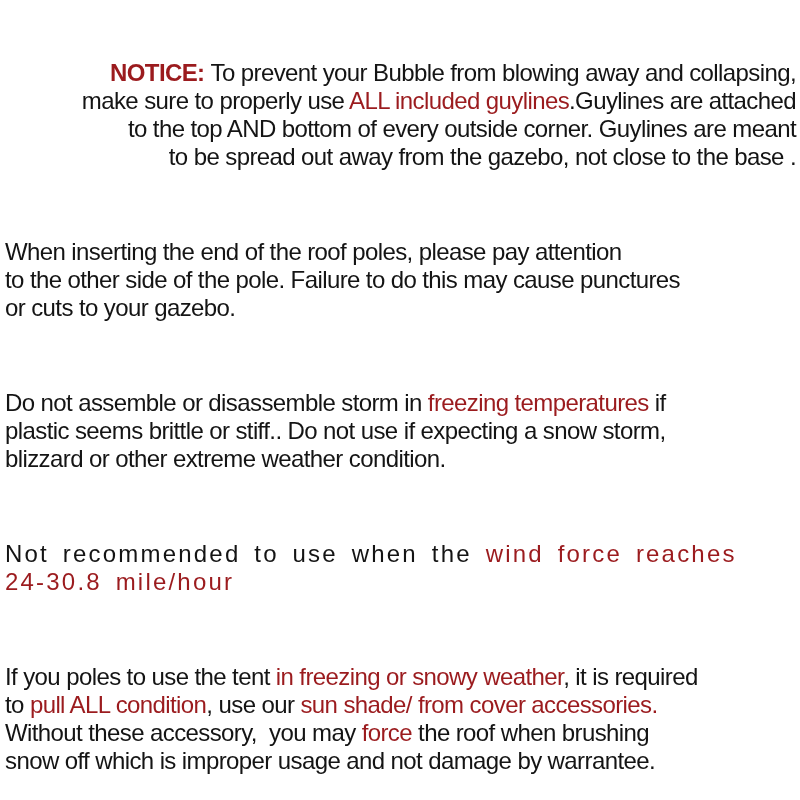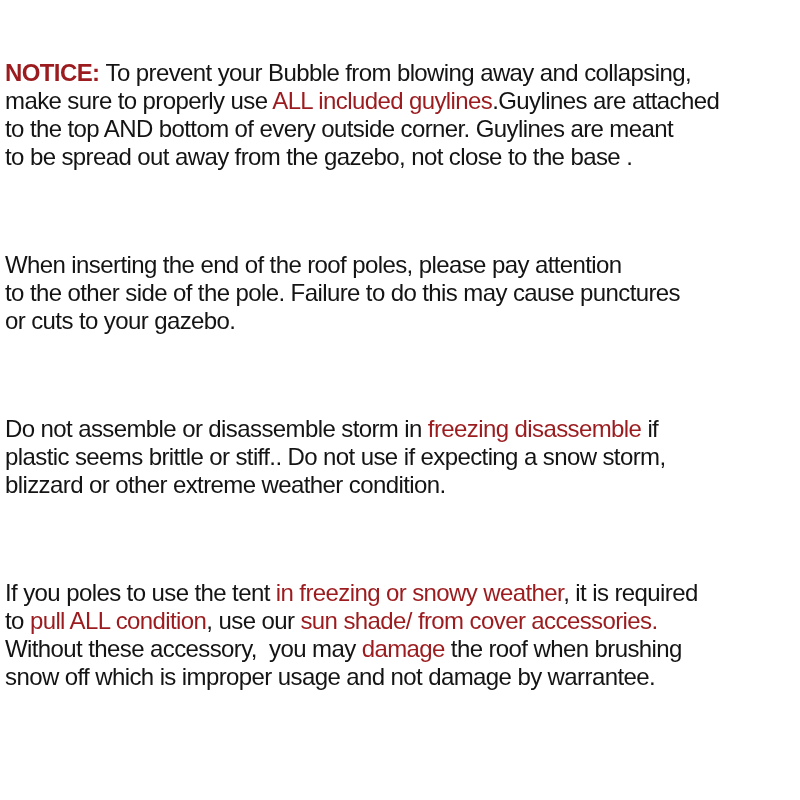--- a/index.html
+++ b/index.html
@@ -14,42 +14,44 @@
     overflow: hidden;
   }
   
   .notice {
     padding: 3px 4px 0 5px;
     font-size: 24px;
     line-height: 28px;
     letter-spacing: -0.6px;
     white-space: pre-wrap;
   }
-  .notice p { margin-top: 24px; }
-  .notice p:first-child { margin-top: 0; }
+  .notice p { margin-top: 11px; }
+  .notice p:first-child { margin-top: 0; text-align: right; }
   .seg { color: #141414; }
   .seg.red { color: #9b1b1e; }
   .seg.b { font-weight: bold; }
   .notice p.spread { letter-spacing: 2.2px; word-spacing: 5px; }
 </style>
 </head>
 <body>
 
 <div class="page">
 
   <section class="notice">
     <p><span class="seg red b">NOTICE: </span><span class="seg">To prevent your Bubble from blowing away and collapsing,
 make sure to properly use </span><span class="seg red">ALL included guylines</span><span class="seg">.Guylines are attached
 to the top AND bottom of every outside corner. Guylines are meant
 to be spread out away from the gazebo, not close to the base .</span></p>
     <p><span class="seg">When inserting the end of the roof poles, please pay attention
 to the other side of the pole. Failure to do this may cause punctures
 or cuts to your gazebo.</span></p>
-    <p><span class="seg">Do not assemble or disassemble storm in </span><span class="seg red">freezing disassemble</span><span class="seg"> if
+    <p><span class="seg">Do not assemble or disassemble storm in </span><span class="seg red">freezing temperatures</span><span class="seg"> if
 plastic seems brittle or stiff.. Do not use if expecting a snow storm,
 blizzard or other extreme weather condition.</span></p>
+    <p class="spread"><span class="seg">Not recommended to use when the </span><span class="seg red">wind force reaches
+24-30.8 mile/hour</span></p>
     <p><span class="seg">If you poles to use the tent </span><span class="seg red">in freezing or snowy weather</span><span class="seg">, it is required
 to </span><span class="seg red">pull ALL condition</span><span class="seg">, use our </span><span class="seg red">sun shade/ from cover accessories.</span><span class="seg">
-Without these accessory,  you may </span><span class="seg red">damage</span><span class="seg"> the roof when brushing
+Without these accessory,  you may </span><span class="seg red">force</span><span class="seg"> the roof when brushing
 snow off which is improper usage and not damage by warrantee.</span></p>
   </section>
 
 </div>
 
 </body></html>

